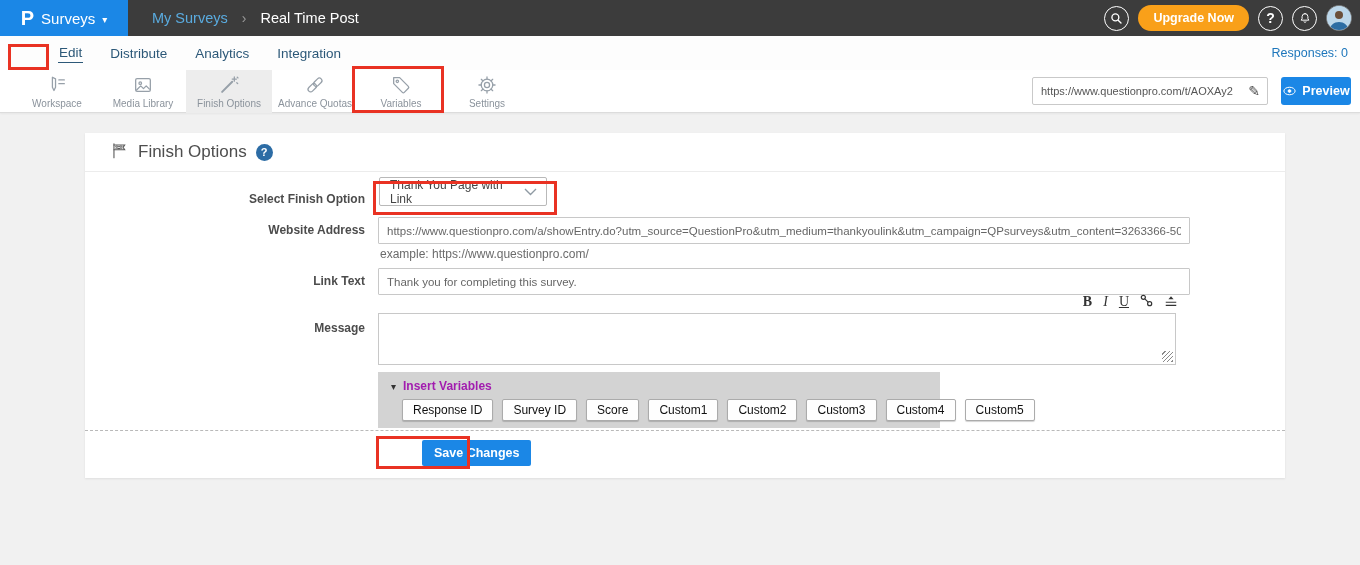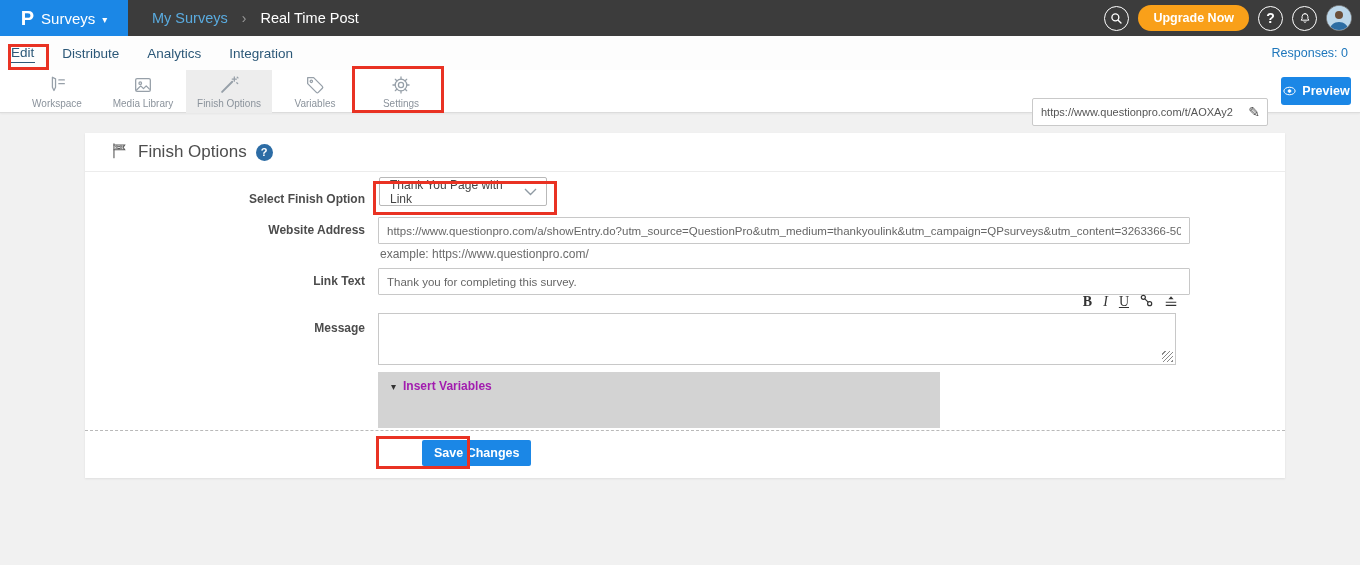--- a/index.html
+++ b/index.html
@@ -24,36 +24,36 @@
   .nav-circle .q { color:#fff; font-size:14px; font-weight:bold; }
   .upgrade-btn { background:#f9a019; color:#fff; font-size:12.5px; font-weight:bold;
                  border:none; border-radius:13px; padding:6px 15px; cursor:pointer; }
   .avatar { width:26px; height:26px; border-radius:50%; overflow:hidden; border:1px solid #777;
             background:#bcd7ea; cursor:pointer; }
 
   
   .tabbar { position:absolute; left:0; top:36px; width:1360px; height:34px; background:#fdfdfd; }
   .tabs { position:absolute; left:10px; top:0; height:34px; display:flex; align-items:center; gap:26px; }
   .tab { font-size:13.5px; color:#2c5878; font-weight:500; cursor:pointer; padding:2px 1px; }
-  .tab.active { border-bottom:1.5px solid #2c5878; }
+  .tab.active { border-bottom:1.5px solid #2c5878;margin-left:48px; }
   .responses { position:absolute; right:12px; top:0; height:34px; display:flex; align-items:center;
                color:#1d76bb; font-size:12.5px; }
 
   
   .toolbar { position:absolute; left:0; top:70px; width:1360px; height:43px; background:#ffffff;
              border-bottom:1px solid #dcdcdc; box-shadow:0 1px 2px rgba(0,0,0,.05); }
   .tool-items { position:absolute; left:14px; top:0; height:43px; display:flex; }
   .tool-item { width:86px; height:43px; display:flex; flex-direction:column; align-items:center;
                justify-content:center; gap:2px; cursor:pointer; }
   .tool-item.active { background:#ededed; }
   .tool-label { font-size:10px; color:#8b939c; white-space:nowrap; }
   .tool-ic { width:22px; height:22px; }
   .tool-ic svg { stroke:#97a0a9; fill:none; stroke-width:1.4; stroke-linecap:round; stroke-linejoin:round; }
   .url-box { position:absolute; left:1032px; top:7px; width:236px; height:28px; background:#fff;
-             border:1px solid #c9c9c9; border-radius:2px; display:flex; align-items:center;margin-top:21px; }
+             border:1px solid #c9c9c9; border-radius:2px; display:flex; align-items:center; }
   .url-input { flex:1; border:none; outline:none; font-size:11px; color:#555; padding:0 2px 0 8px;
                font-family:"Liberation Sans", sans-serif; background:transparent; min-width:0; }
   .url-pencil { font-size:14px; color:#444; padding:0 7px; cursor:pointer; }
   .preview-btn { position:absolute; left:1281px; top:7px; width:70px; height:28px; background:#1b87e6;
                  color:#fff; border:none; border-radius:3px; font-size:12.5px; font-weight:bold;
                  display:flex; align-items:center; justify-content:center; gap:5px; cursor:pointer; }
 
   
   .card { position:absolute; left:85px; top:133px; width:1200px; height:345px; background:#fff;
           box-shadow:0 1px 2px rgba(0,0,0,.08); }
@@ -181,20 +181,29 @@
       <div class="tool-item active">
         <span class="tool-ic"><svg width="22" height="22" viewBox="0 0 24 24">
               <path d="M4.5 19.5L15.5 8.5" stroke-width="2.2"></path>
               <path d="M17.8 3.2v4.6M15.5 5.5h4.6"></path>
               <path d="M20.5 9.5l1 1M21 3.5l.8.8"></path>
             </svg></span>
         <span class="tool-label">Finish Options</span>
       </div>
       <div class="tool-item">
         <span class="tool-ic"><svg width="22" height="22" viewBox="0 0 24 24">
+              <g transform="rotate(-45 12 12)">
+                <rect x="2.5" y="9.2" width="10.5" height="5.6" rx="2.8"></rect>
+                <rect x="11" y="9.2" width="10.5" height="5.6" rx="2.8"></rect>
+              </g>
+            </svg></span>
+        <span class="tool-label">Advance Quotas</span>
+      </div>
+      <div class="tool-item">
+        <span class="tool-ic"><svg width="22" height="22" viewBox="0 0 24 24">
               <path d="M4 4h6.5L20 13.5a1.5 1.5 0 0 1 0 2.1l-4.4 4.4a1.5 1.5 0 0 1-2.1 0L4 10.5z"></path>
               <circle cx="8" cy="8" r="1.3"></circle>
             </svg></span>
         <span class="tool-label">Variables</span>
       </div>
       <div class="tool-item">
         <span class="tool-ic"><svg width="22" height="22" viewBox="0 0 24 24">
               <circle cx="12" cy="12" r="2.8"></circle>
               <circle cx="12" cy="12" r="6.3"></circle>
               <path d="M12 3.2v2.5M12 18.3v2.5M3.2 12h2.5M18.3 12h2.5M5.8 5.8l1.8 1.8M16.4 16.4l1.8 1.8M18.2 5.8l-1.8 1.8M7.6 16.4l-1.8 1.8"></path>
@@ -267,20 +276,30 @@
 
     <div class="fld-label" style="top:188px">Message</div>
     <textarea class="msg-area" style=""></textarea>
     <span class="msg-grip"></span>
 
     <div class="vars-panel">
       <div class="vars-head">
         <span class="vars-caret">▾</span>
         <span class="vars-title">Insert Variables</span>
       </div>
+      <div class="vars-btns">
+        <button class="var-btn">Response ID</button>
+        <button class="var-btn">Survey ID</button>
+        <button class="var-btn">Score</button>
+        <button class="var-btn">Custom1</button>
+        <button class="var-btn">Custom2</button>
+        <button class="var-btn">Custom3</button>
+        <button class="var-btn">Custom4</button>
+        <button class="var-btn">Custom5</button>
+      </div>
     </div>
 
     <div class="dashed-sep"></div>
     <button class="save-btn">Save Changes</button>
   </div>
 
   <div class="anno" id="anno-edit"></div>
   <div class="anno" id="anno-finish"></div>
   <div class="anno" id="anno-select"></div>
   <div class="anno" id="anno-save"></div>

